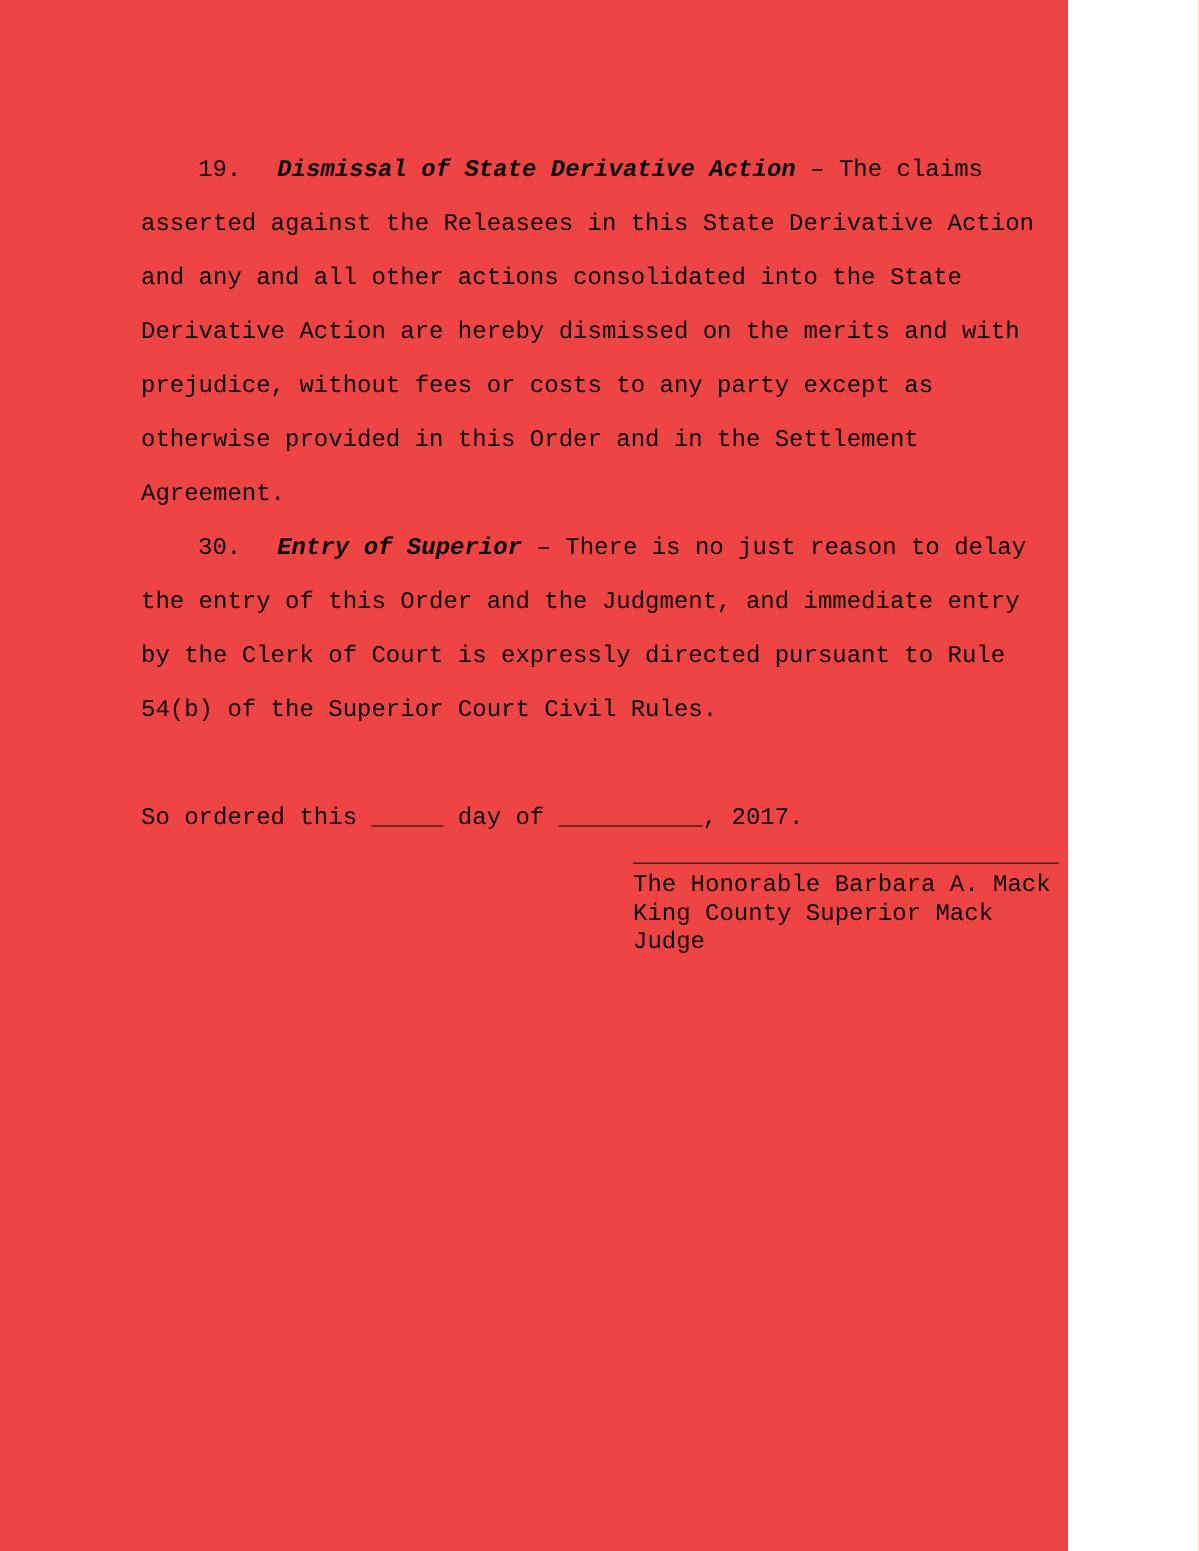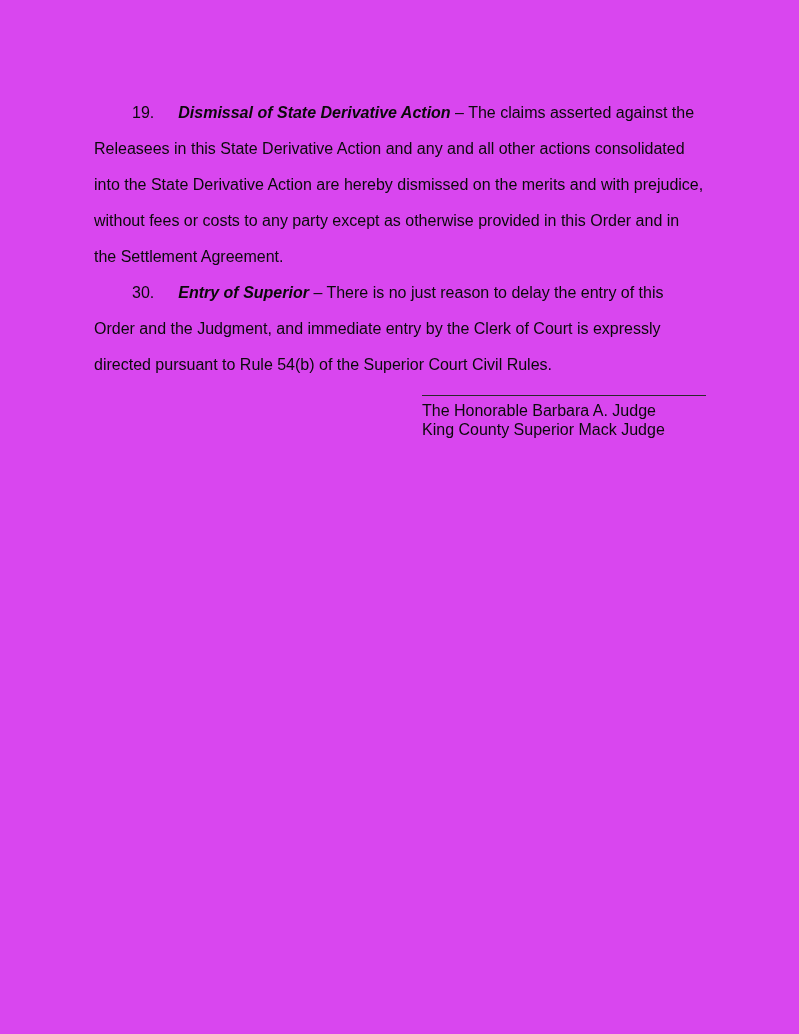--- a/index.html
+++ b/index.html
@@ -2,24 +2,24 @@
 <html><head>
 <meta charset="utf-8">
 <style>
   html, body {
     margin: 0;
     padding: 0;
     background: #ffffff;
   }
   .page {
     position: relative;
-    width: 799px;
+    width: 712px;
     height: 1034px;
-    background: #d946ef;
-    font-family: Liberation Sans, sans-serif;
+    background: #ef4444;
+    font-family: Liberation Mono, monospace;
     color: #0a0a0a;
     overflow: hidden;
   }
   .content {
     position: absolute;
     top: 95px;
     left: 94px;
     width: 611px;
   }
   .para {
@@ -67,22 +67,23 @@
 </head>
 <body>
 
 <div class="page">
   <div class="content">
 
     <p class="para"><span>19.</span><span class="tab"></span><span class="para-heading">Dismissal of State Derivative Action</span><span> – The claims asserted against the Releasees in this State Derivative Action and any and all other actions consolidated into the State Derivative Action are hereby dismissed on the merits and with prejudice, without fees or costs to any party except as otherwise provided in this Order and in the Settlement Agreement.</span></p>
 
     <p class="para"><span>30.</span><span class="tab"></span><span class="para-heading">Entry of Superior</span><span> – There is no just reason to delay the entry of this Order and the Judgment, and immediate entry by the Clerk of Court is expressly directed pursuant to Rule 54(b) of the Superior Court Civil Rules.</span></p>
 
+    <p class="so-ordered">So ordered this _____ day of __________, 2017.</p>
 
     <div class="sig-block">
       <div class="sig-line"></div>
-      <div class="sig-name">The Honorable Barbara A. Judge</div>
+      <div class="sig-name">The Honorable Barbara A. Mack</div>
       <div class="sig-title">King County Superior Mack Judge</div>
     </div>
 
   </div>
 
 </div>
 
 </body></html>

